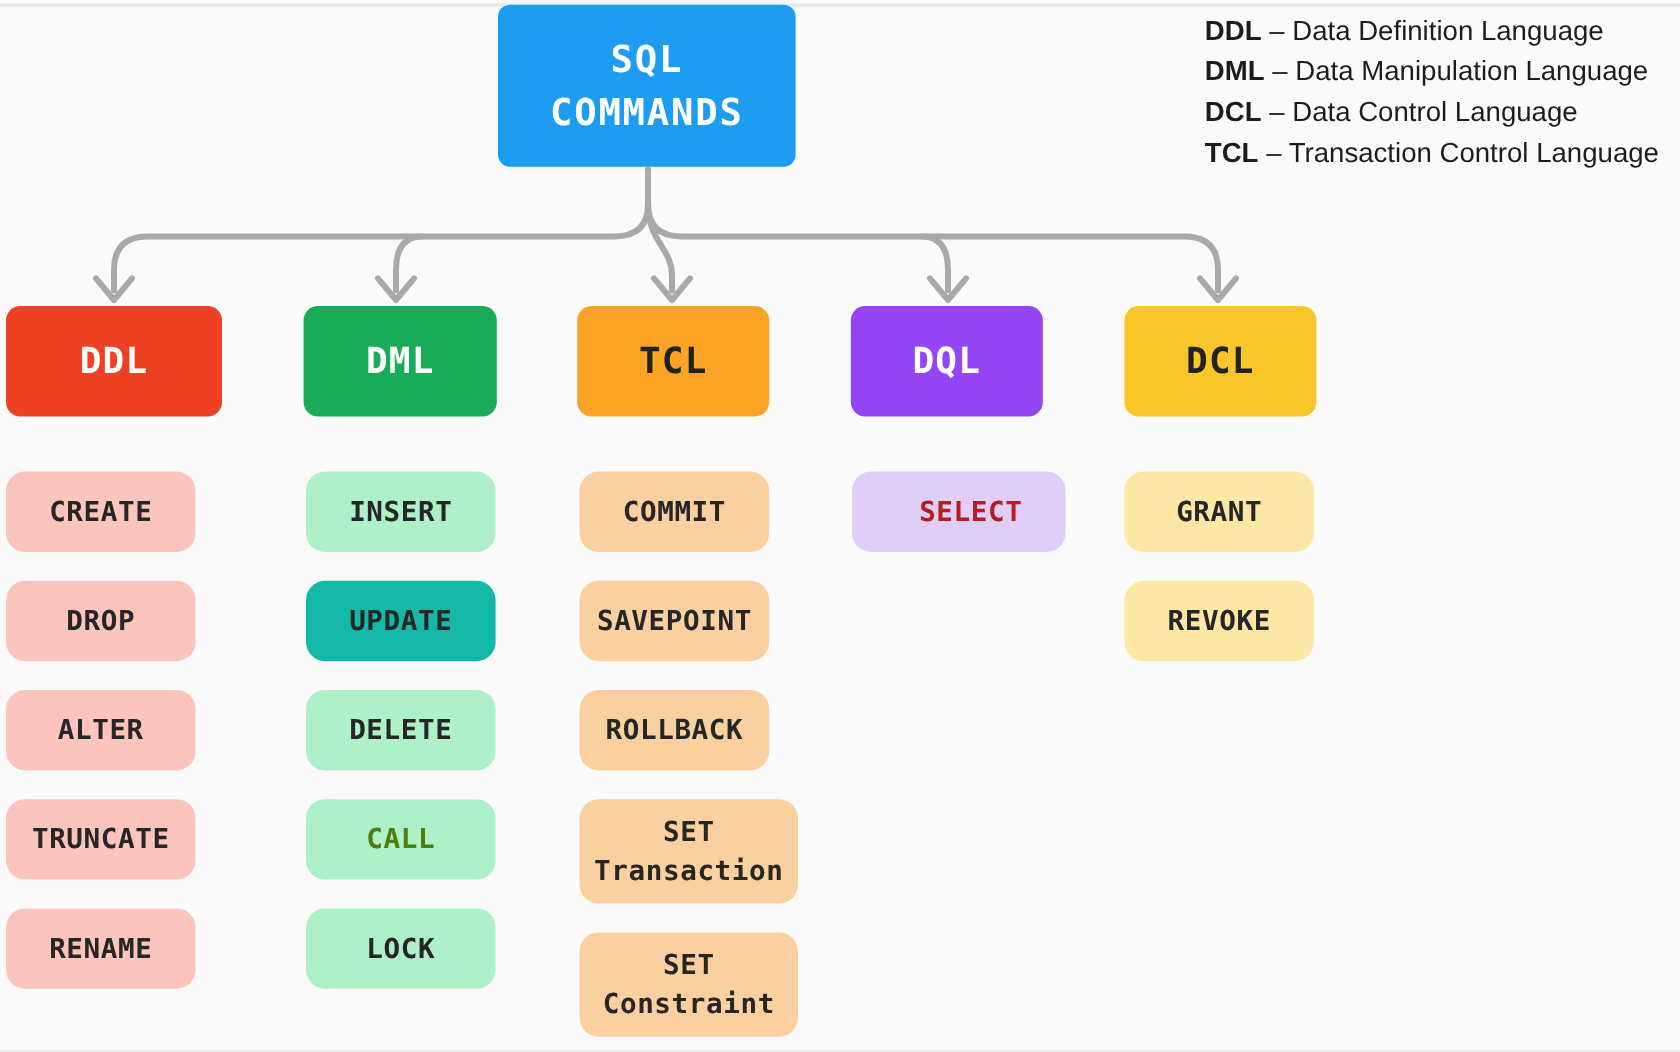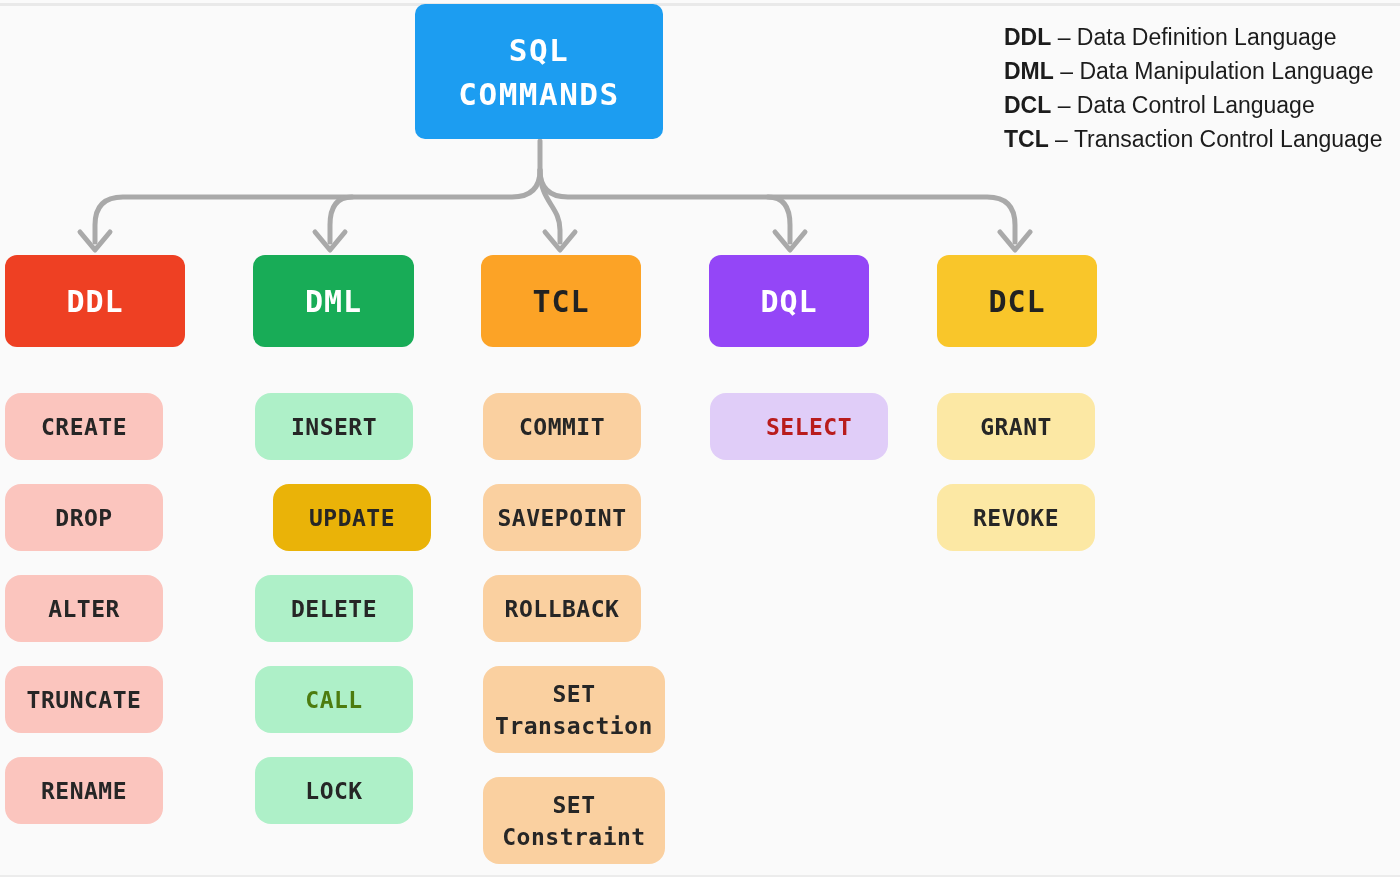--- a/index.html
+++ b/index.html
@@ -14,21 +14,21 @@
   .connectors { position:absolute; left:0; top:0; width:1400px; height:877px; pointer-events:none; }
 
   .root-box {
     position:absolute; left:415px; top:4px; width:248px; height:135px;
     border-radius:10px; display:flex; flex-direction:column;
     align-items:center; justify-content:center; gap:8px;
     font-size:31px; font-weight:bold; letter-spacing:1.5px;
   }
 
   .legend {
-    position:absolute; left:1004px; top:20px;
+    position:absolute; left:1004px; top:8px;
     font-family:"Liberation Sans", sans-serif;
     font-size:23px; color:#1C1C1C;
   }
   .legend-row { height:34px; line-height:34px; white-space:nowrap; }
   .legend-abbr { font-weight:700; }
 
   .cat-box {
     position:absolute; top:255px; height:92px; border-radius:12px;
     display:flex; align-items:center; justify-content:center;
     font-size:30px; font-weight:bold; letter-spacing:1px;
@@ -104,21 +104,21 @@
         </div>
         <div class="cmd-box" style="background: rgb(251, 197, 190); color: rgb(38, 38, 38);">
           <span>RENAME</span>
         </div>
       </div>
       <div class="cat-box" style="left: 253px; width: 161px; background: rgb(24, 172, 87); color: rgb(255, 255, 255);">DML</div>
       <div class="col-children" style="left: 255px;">
         <div class="cmd-box" style="background: rgb(174, 240, 200); color: rgb(38, 38, 38);">
           <span>INSERT</span>
         </div>
-        <div class="cmd-box" style="background: #eab308; color: rgb(38, 38, 38); margin-left: 18px;">
+        <div class="cmd-box" style="background: #14b8a6; color: rgb(38, 38, 38);">
           <span>UPDATE</span>
         </div>
         <div class="cmd-box" style="background: rgb(174, 240, 200); color: rgb(38, 38, 38);">
           <span>DELETE</span>
         </div>
         <div class="cmd-box" style="background: rgb(174, 240, 200); color: #4d7c0f;">
           <span>CALL</span>
         </div>
         <div class="cmd-box" style="background: rgb(174, 240, 200); color: rgb(38, 38, 38);">
           <span>LOCK</span>

